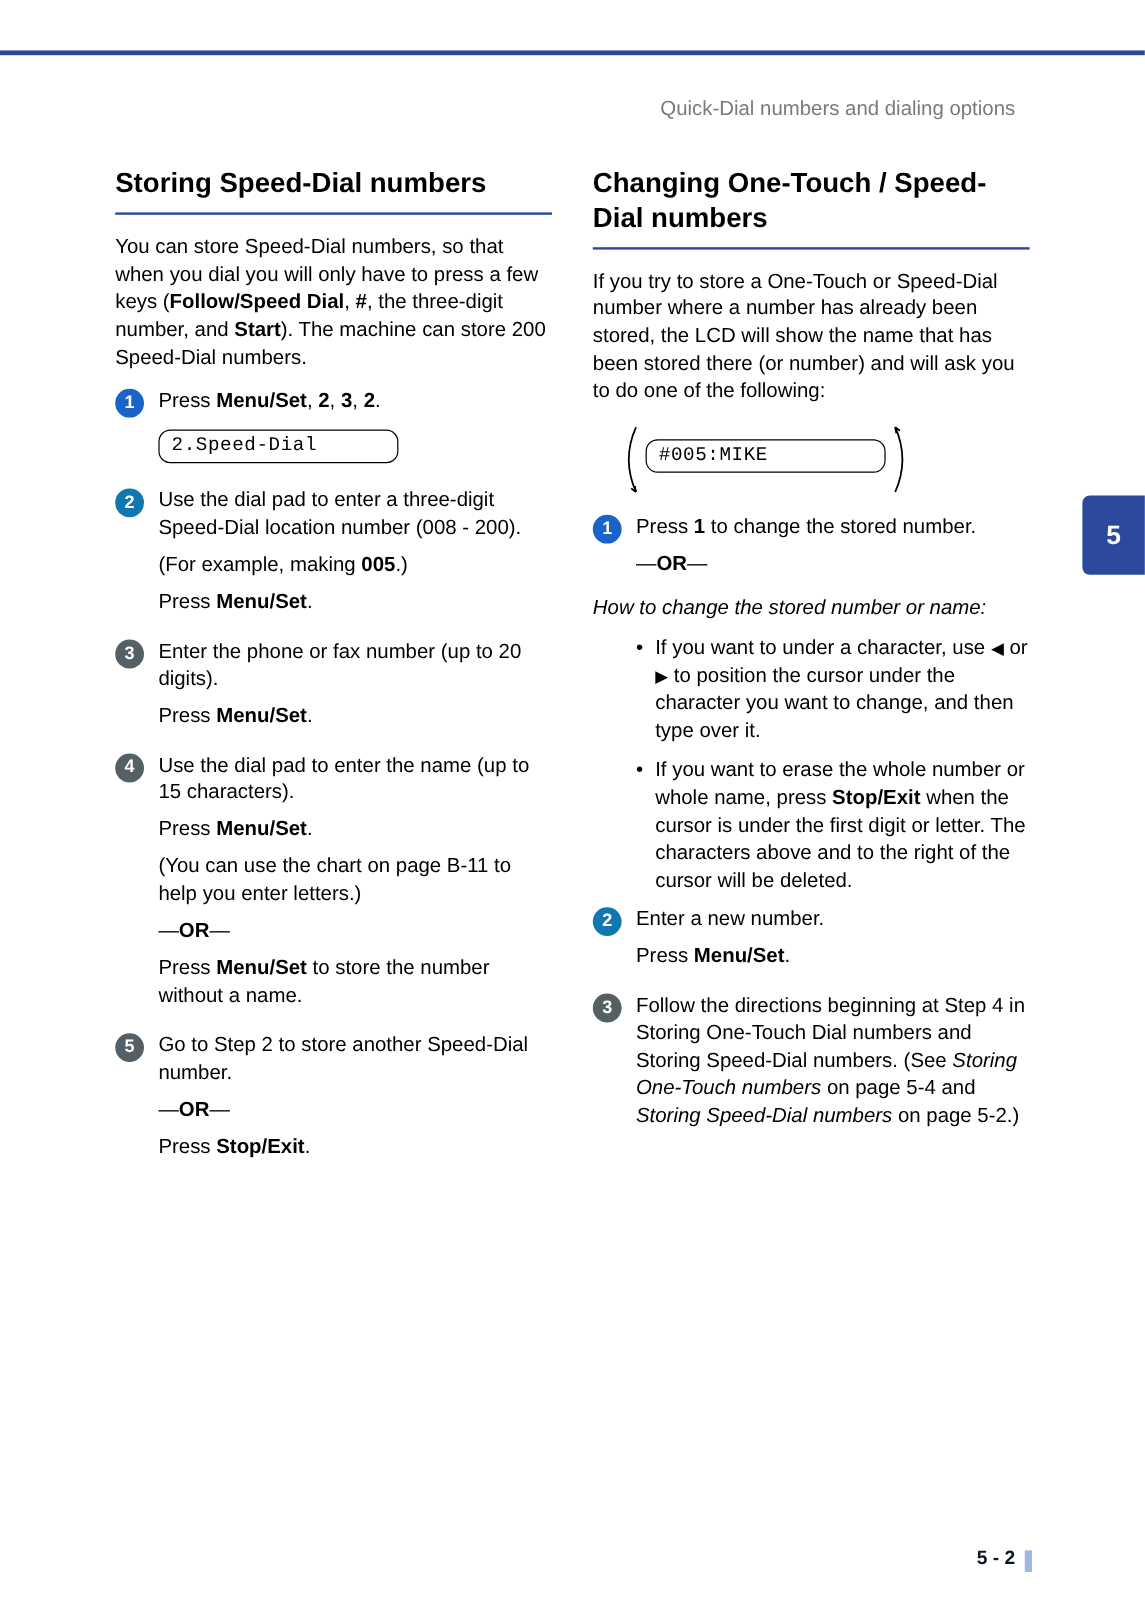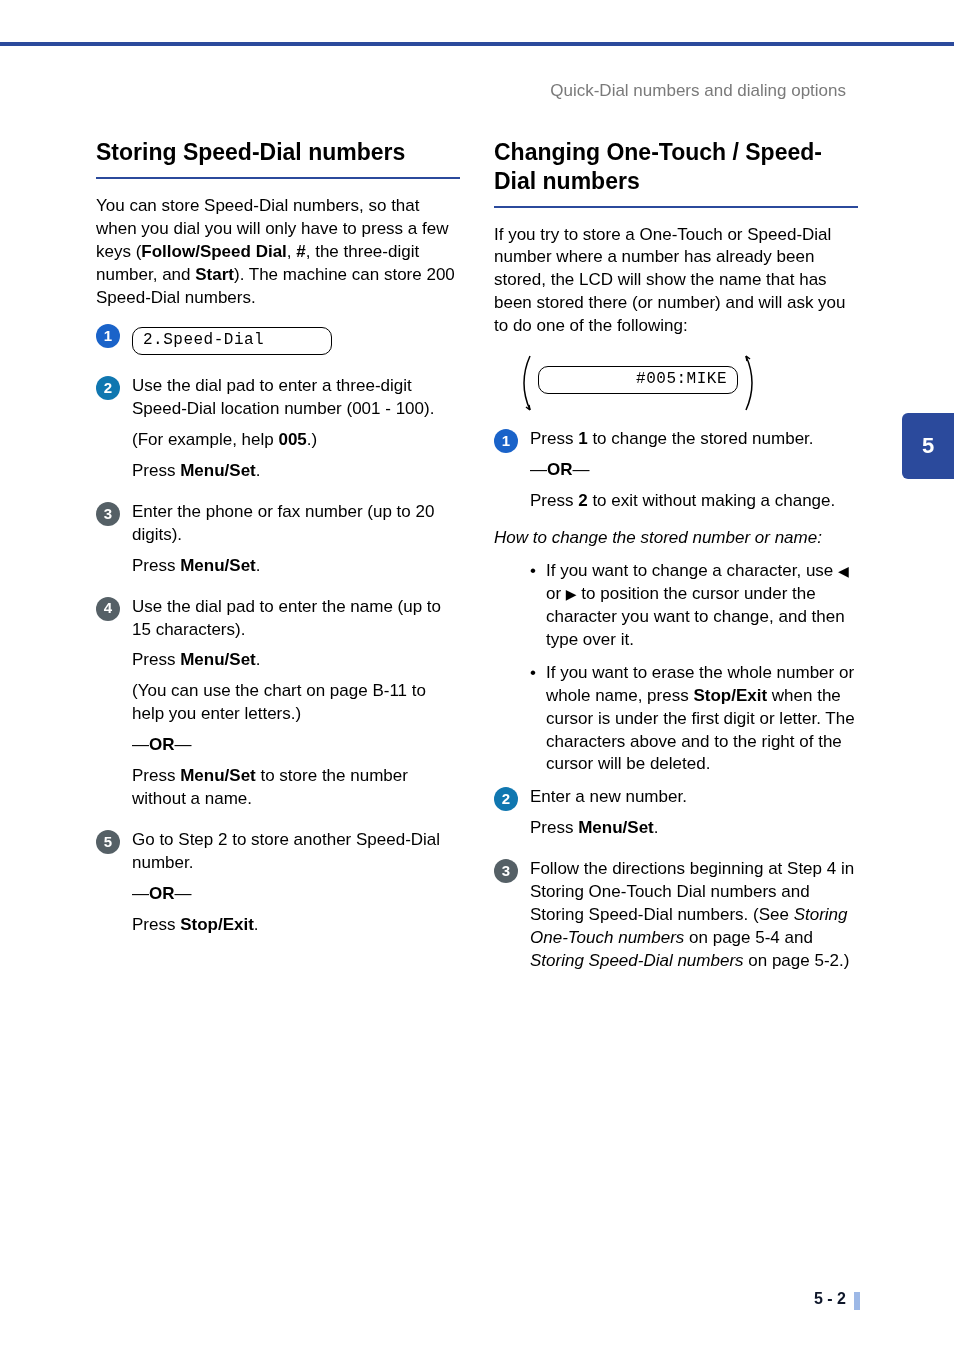--- a/index.html
+++ b/index.html
@@ -109,21 +109,20 @@
     font-size: 16px;
     letter-spacing: 0.5px;
     margin: 4px 0 10px 0;
     min-width: 200px;
   }
   .lcd-stack {
     display: flex;
     align-items: center;
     gap: 6px;
     margin: 8px 0 14px 22px;
-    text-align: right;
   }
   .lcd-col { display: flex; flex-direction: column; gap: 8px; }
   .curve-left, .curve-right {
     width: 16px; height: 62px;
     display: flex; align-items: center; justify-content: center;
   }
   .italic { font-style: italic; }
   ul.bullets { list-style: none; margin-left: 6px; }
   ul.bullets li {
     position: relative;
@@ -153,29 +152,30 @@
   <div class="col">
     <h2 class="section">Storing Speed-Dial numbers</h2>
 
     <p class="para">
       <span>You can store Speed-Dial numbers, so that when you dial you will only have to press a few keys (</span><b>Follow/Speed Dial</b><span>, </span><b>#</b><span>, the three-digit number, and </span><b>Start</b><span>). The machine can store 200 Speed-Dial numbers.</span>
     </p>
 
     <div class="step">
       <div class="badge b1">1</div>
       <div class="step-body">
+        <p><span>Press </span><b>Menu/Set</b><span>, </span><b>2</b><span>, </span><b>3</b><span>, </span><b>2</b><span>.</span></p>
         <div class="lcd">2.Speed-Dial</div>
       </div>
     </div>
 
     <div class="step">
       <div class="badge b2">2</div>
       <div class="step-body">
-        <p>Use the dial pad to enter a three-digit Speed-Dial location number (001 - 100).</p>
-        <p><span>(For example, help </span><b>005</b><span>.)</span></p>
+        <p>Use the dial pad to enter a three-digit Speed-Dial location number (008 - 200).</p>
+        <p><span>(For example, making </span><b>005</b><span>.)</span></p>
         <p><span>Press </span><b>Menu/Set</b><span>.</span></p>
       </div>
     </div>
 
     <div class="step">
       <div class="badge b3">3</div>
       <div class="step-body">
         <p>Enter the phone or fax number (up to 20 digits).</p>
         <p><span>Press </span><b>Menu/Set</b><span>.</span></p>
       </div>
@@ -223,29 +223,28 @@
             <path d="M2 4 l4 3 M2 4 l1 5" fill="none" stroke="#000" stroke-width="1.5"></path>
           </svg>
       </div>
     </div>
 
     <div class="step">
       <div class="badge b1">1</div>
       <div class="step-body">
         <p><span>Press </span><b>1</b><span> to change the stored number.</span></p>
         <p><span>—</span><b>OR</b><span>—</span></p>
-        <p><span>Press </span><b>2</b><span> to exit without making a change.</span></p>
       </div>
     </div>
 
     <p class="italic" style="margin:4px 0 10px 0">How to change the stored number or name:</p>
 
     <ul class="bullets" style="margin-left:36px">
       <li>
-        <span>If you want to change a character, use </span><span class="arrow">◀</span><span> or </span><span class="arrow">▶</span><span> to position the cursor under the character you want to change, and then type over it.</span>
+        <span>If you want to under a character, use </span><span class="arrow">◀</span><span> or </span><span class="arrow">▶</span><span> to position the cursor under the character you want to change, and then type over it.</span>
       </li>
       <li>
         <span>If you want to erase the whole number or whole name, press </span><b>Stop/Exit</b><span> when the cursor is under the first digit or letter. The characters above and to the right of the cursor will be deleted.</span>
       </li>
     </ul>
 
     <div class="step">
       <div class="badge b2">2</div>
       <div class="step-body">
         <p>Enter a new number.</p>

